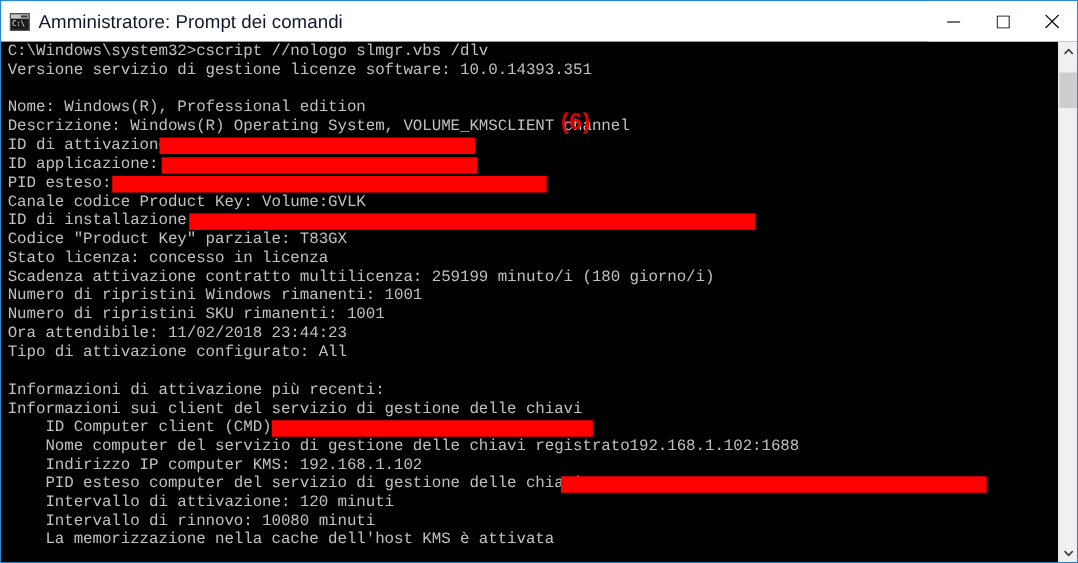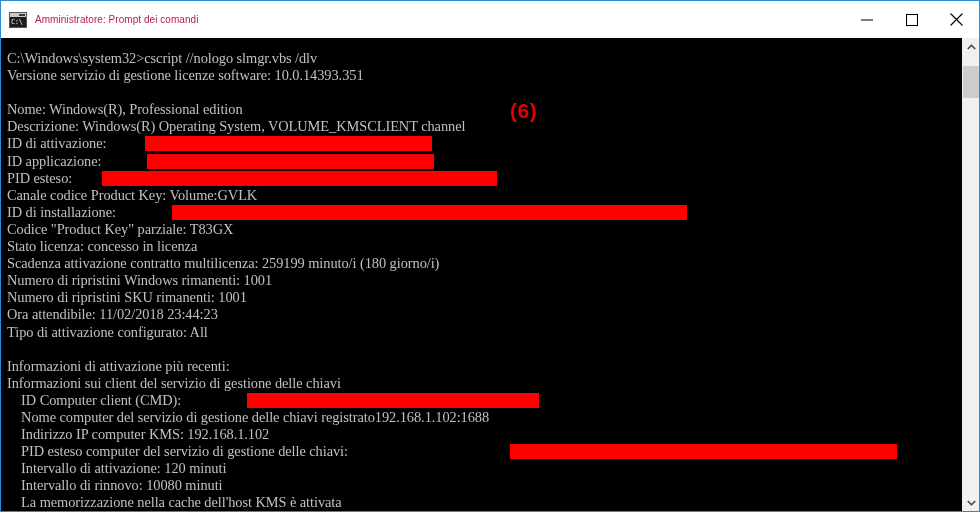--- a/index.html
+++ b/index.html
@@ -75,22 +75,22 @@
     left: 2px;
     top: 6px;
     color: #e8e8e8;
     font-family: "DejaVu Sans Mono", monospace;
     font-size: 7px;
     line-height: 8px;
     letter-spacing: -0.4px;
     white-space: nowrap;
   }
   .title-text {
-    font-size: 10px;
-    color: #be185d;
+    font-size: 17px;
+    color: #0f172a;
     white-space: nowrap;
     letter-spacing: 0.05px;
   }
   .win-controls {
     display: flex;
     height: 37px;
   }
   .win-btn {
     width: 45px;
     height: 37px;
@@ -110,23 +110,23 @@
   }
   .console {
     flex: 1;
     position: relative;
     background: #000000;
     overflow: hidden;
   }
   .lines {
     position: absolute;
     left: 6px;
-    top: 12px;
+    top: 1px;
     right: 0;
-    font-family: Liberation Serif, serif;
+    font-family: Liberation Mono, monospace;
     font-size: 14.4px;
     line-height: 17.1px;
     color: #c0c0c0;
     white-space: pre;
     letter-spacing: -0.07px;
   }
   .line {
     height: 17.1px;
     white-space: pre;
     position: relative;

